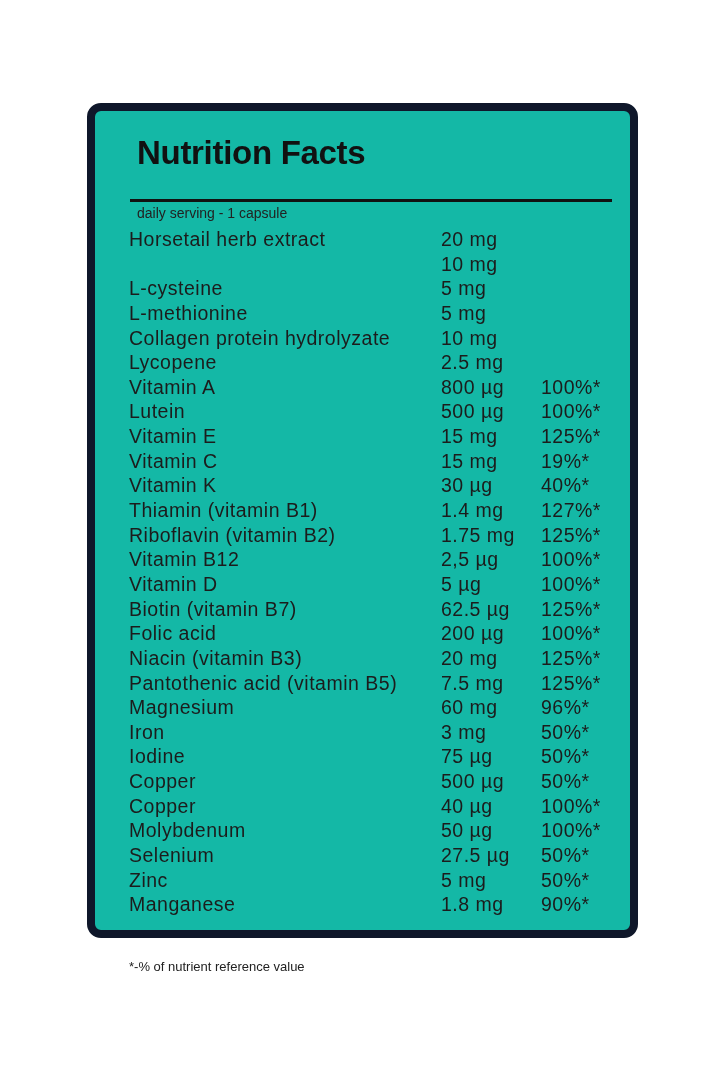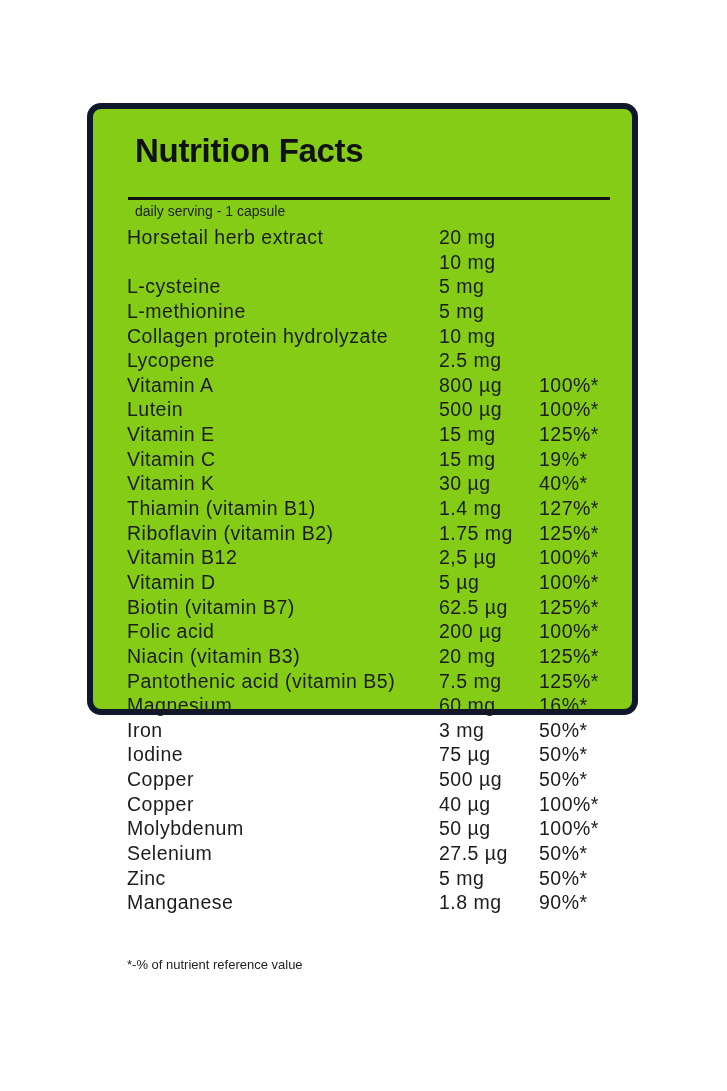--- a/index.html
+++ b/index.html
@@ -13,25 +13,25 @@
       position: relative;
       overflow: hidden;
       font-family: "Liberation Sans", "DejaVu Sans", sans-serif;
       color: #1a1a1a;
     }
     .card {
       position: absolute;
       left: 87px;
       top: 103px;
       width: 551px;
-      height: 612px;
-      border: 6px solid #0f172a;
+      height: 835px;
+      border: 8px solid #0f172a;
       border-radius: 14px;
       box-sizing: border-box;
-      background: #84cc16;
+      background: #14b8a6;
     }
     .title {
       position: absolute;
       left: 42px;
       top: 20px;
       font-size: 33px;
       font-weight: 700;
       color: #111111;
       letter-spacing: -0.3px;
       margin: 0;
@@ -189,21 +189,21 @@
         <span class="pct">125%*</span>
       </div>
       <div class="row">
         <span class="name">Pantothenic acid (vitamin B5)</span>
         <span class="amount">7.5 mg</span>
         <span class="pct">125%*</span>
       </div>
       <div class="row">
         <span class="name">Magnesium</span>
         <span class="amount">60 mg</span>
-        <span class="pct">16%*</span>
+        <span class="pct">96%*</span>
       </div>
       <div class="row">
         <span class="name">Iron</span>
         <span class="amount">3 mg</span>
         <span class="pct">50%*</span>
       </div>
       <div class="row">
         <span class="name">Iodine</span>
         <span class="amount">75 µg</span>
         <span class="pct">50%*</span>

